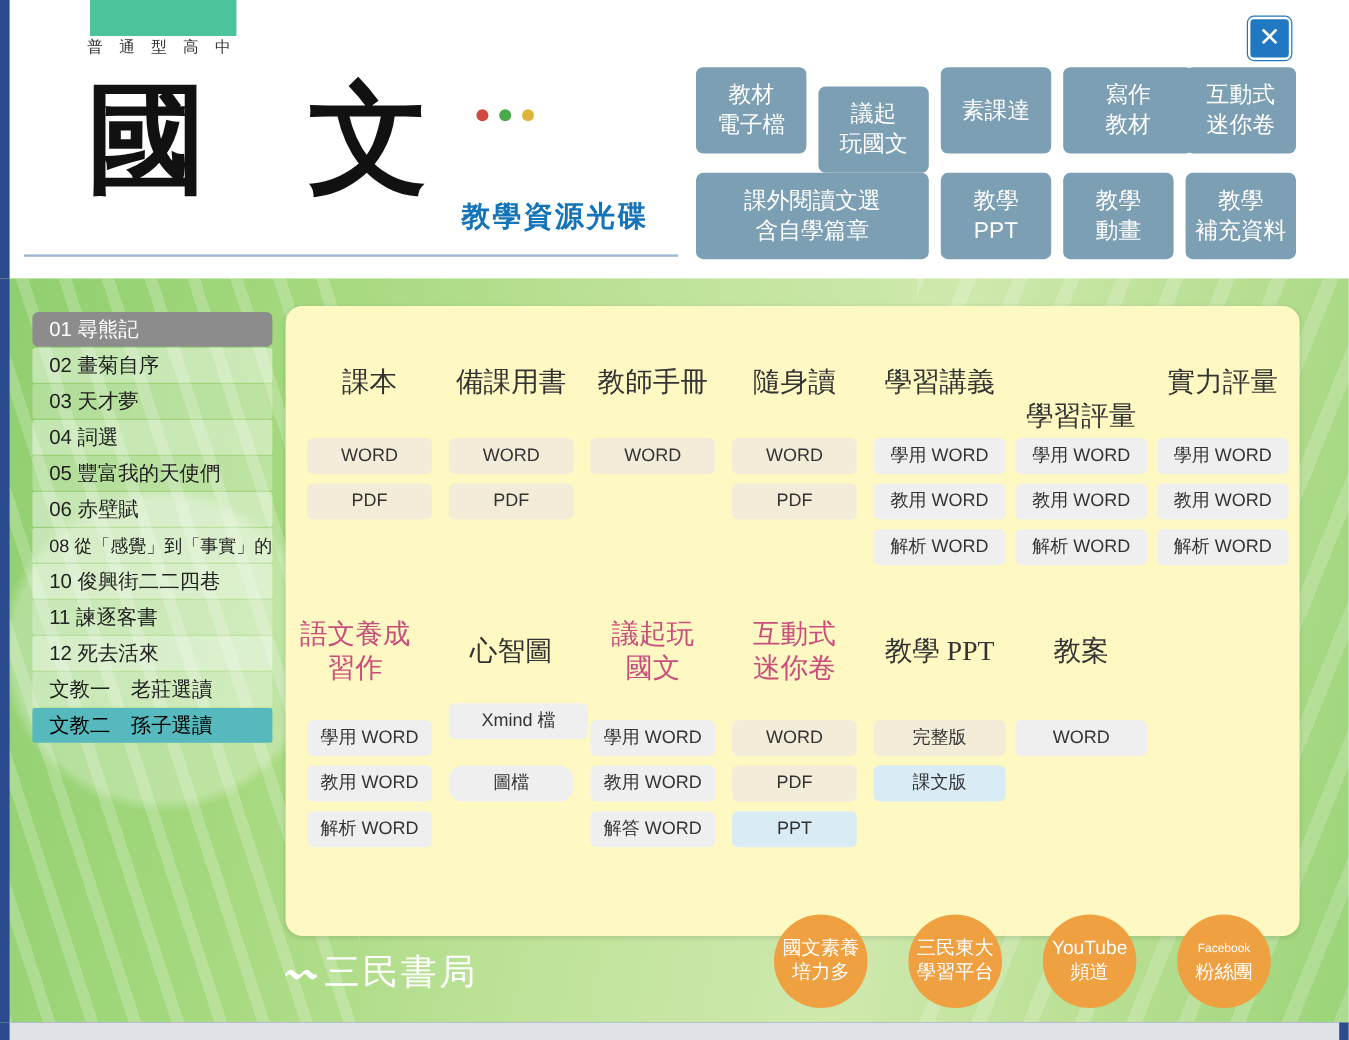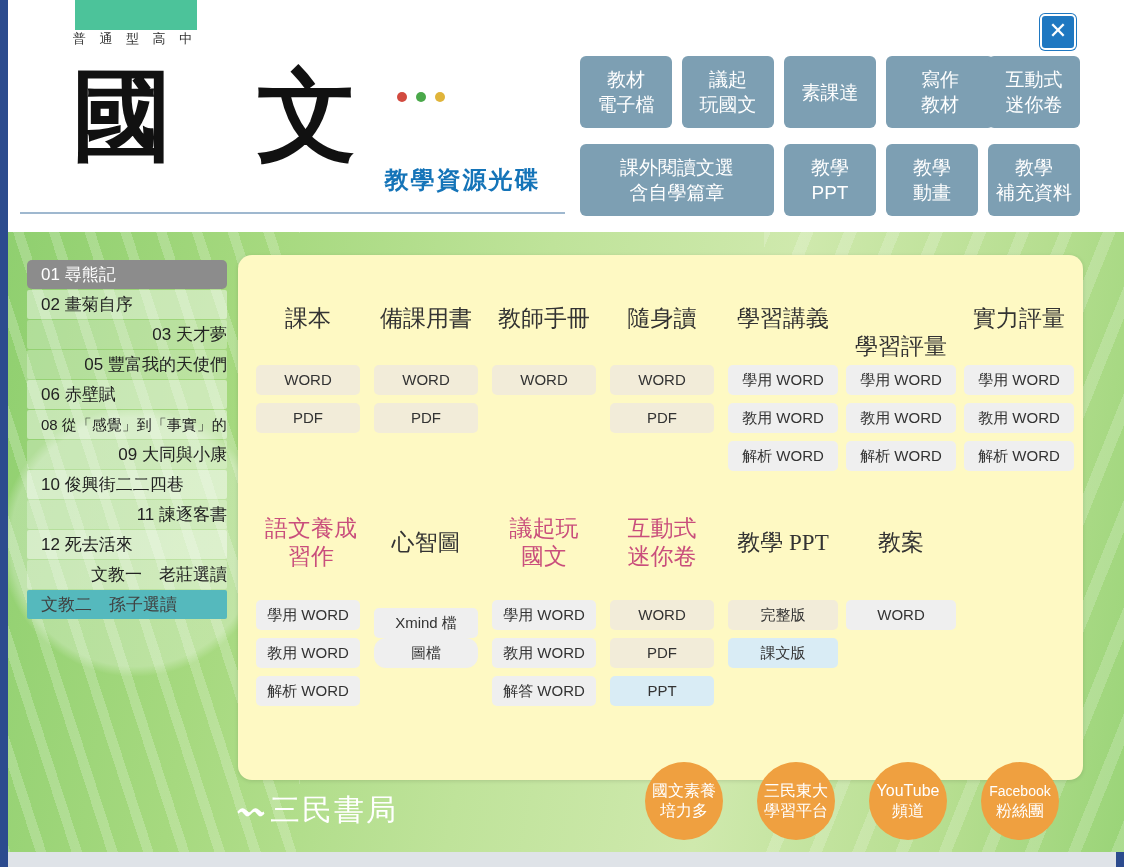--- a/index.html
+++ b/index.html
@@ -74,23 +74,23 @@
     background:repeating-linear-gradient(-68deg,rgba(255,255,255,.18) 0 12px,rgba(255,255,255,0) 12px 40px);
   }
   #left-rule2{position:absolute;left:0;top:232px;width:8px;height:620px;background:#2c4b8e;}
   
   #sidebar{position:absolute;left:27px;top:260px;width:200px;z-index:4;}
   .lesson{
     height:29px;line-height:29px;margin-bottom:1px;padding-left:14px;
     font-size:17px;color:#222;background:rgba(255,255,255,.45);cursor:pointer;
     border-radius:2px;white-space:nowrap;overflow:hidden;
   }
-  .lesson.alt{background:rgba(255,255,255,.28);text-align:right;}
+  .lesson.alt{background:rgba(255,255,255,.28);}
   .lesson.active{background:#8c8c8c;color:#fff;border-radius:5px;}
-  .lesson.sel2{background:#55b9bd;color:#404040;}
+  .lesson.sel2{background:#55b9bd;color:#000000;}
   
   #panel{
     position:absolute;left:238px;top:255px;width:845px;height:525px;
     background:#fef9c3;border-radius:14px;box-shadow:0 1px 4px rgba(0,0,0,.12);z-index:3;
   }
   .col-head{
     position:absolute;text-align:center;font-size:23px;color:#333;line-height:28px;
     font-family:"Liberation Serif","DejaVu Serif",serif;
   }
   .col-head.pink{color:#c94e7c;}
@@ -138,21 +138,21 @@
 
   <div id="disc-line">教學資源光碟</div>
   <div id="header-rule"></div>
 
   <div id="close-btn">✕</div>
 
   <div id="top-buttons">
       <div class="tbtn" style="left: 0px; top: 0px; width: 92px; height: 72px;">
         <div><span>教材</span><span class="l2">電子檔</span></div>
       </div>
-      <div class="tbtn" style="left: 102px; top: 0px; width: 92px; height: 72px;">
+      <div class="tbtn" style="left: 102px; top: 16px; width: 92px; height: 72px;">
         <div><span>議起</span><span class="l2">玩國文</span></div>
       </div>
       <div class="tbtn" style="left: 204px; top: 0px; width: 92px; height: 72px;">
         <div><span>素課達</span></div>
       </div>
       <div class="tbtn" style="left: 306px; top: 0px; width: 108px; height: 72px;">
         <div><span>寫作</span><span class="l2">教材</span></div>
       </div>
       <div class="tbtn" style="left: 408px; top: 0px; width: 92px; height: 72px;">
         <div><span>互動式</span><span class="l2">迷你卷</span></div>
@@ -172,24 +172,24 @@
     </div>
 </div>
 
 <div id="main"></div>
 <div id="left-rule2"></div>
 
 <div id="sidebar">
     <div class="lesson active"><span>01 尋熊記</span></div>
     <div class="lesson"><span>02 畫菊自序</span></div>
     <div class="lesson alt"><span>03 天才夢</span></div>
+    <div class="lesson"><span>04 詞選</span></div>
     <div class="lesson alt"><span>05 豐富我的天使們</span></div>
     <div class="lesson"><span>06 赤壁賦</span></div>
     <div class="lesson"><span style="font-size: 15px;">08 從「感覺」到「事實」的差距</span></div>
-    <div class="lesson alt"><span>09 大同與小康</span></div>
     <div class="lesson"><span>10 俊興街二二四巷</span></div>
     <div class="lesson alt"><span>11 諫逐客書</span></div>
     <div class="lesson"><span>12 死去活來</span></div>
     <div class="lesson alt"><span>文教一　老莊選讀</span></div>
     <div class="lesson sel2"><span>文教二　孫子選讀</span></div>
   </div>
 
 <div id="panel">
     <div class="col-head" style="left: 18px; width: 104px; top: 50px;">
       <div>課本</div>
@@ -221,31 +221,31 @@
     </div>
     <div class="chip" style="left: 608px; width: 110px; top: 110px;">學用 WORD</div>
     <div class="chip" style="left: 608px; width: 110px; top: 148px;">教用 WORD</div>
     <div class="chip" style="left: 608px; width: 110px; top: 186px;">解析 WORD</div>
     <div class="col-head" style="left: 726px; width: 110px; top: 50px;">
       <div>實力評量</div>
     </div>
     <div class="chip" style="left: 726px; width: 110px; top: 110px;">學用 WORD</div>
     <div class="chip" style="left: 726px; width: 110px; top: 148px;">教用 WORD</div>
     <div class="chip" style="left: 726px; width: 110px; top: 186px;">解析 WORD</div>
-    <div class="col-head pink" style="left: 21px; width: 104px; top: 260px;">
+    <div class="col-head pink" style="left: 6px; width: 104px; top: 260px;">
       <div>語文養成</div>
       <div>習作</div>
     </div>
     <div class="chip" style="left: 18px; width: 104px; top: 345px;">學用 WORD</div>
     <div class="chip" style="left: 18px; width: 104px; top: 383px;">教用 WORD</div>
     <div class="chip" style="left: 18px; width: 104px; top: 421px;">解析 WORD</div>
     <div class="col-head" style="left: 136px; width: 104px; top: 274px;">
       <div>心智圖</div>
     </div>
-    <div class="chip" style="left: 136px; width: 104px; top: 353px;">Xmind 檔</div>
+    <div class="chip" style="left: 136px; width: 116px; top: 331px;">Xmind 檔</div>
     <div class="chip" style="left: 136px; width: 104px; top: 383px; border-radius: 12px;">圖檔</div>
     <div class="col-head pink" style="left: 254px; width: 104px; top: 260px;">
       <div>議起玩</div>
       <div>國文</div>
     </div>
     <div class="chip" style="left: 254px; width: 104px; top: 345px;">學用 WORD</div>
     <div class="chip" style="left: 254px; width: 104px; top: 383px;">教用 WORD</div>
     <div class="chip" style="left: 254px; width: 104px; top: 421px;">解答 WORD</div>
     <div class="col-head pink" style="left: 372px; width: 104px; top: 260px;">
       <div>互動式</div>
@@ -279,15 +279,15 @@
   </div>
 <div class="circle" style="left: 757px; top: 762px; background: rgb(239, 160, 64);">
     <span>三民東大</span>
     <span>學習平台</span>
   </div>
 <div class="circle" style="left: 869px; top: 762px; background: rgb(239, 160, 64);">
     <span>YouTube</span>
     <span>頻道</span>
   </div>
 <div class="circle" style="left: 981px; top: 762px; background: rgb(239, 160, 64);">
-    <span style="font-size: 14px;">Facebook</span>
+    <span style="font-size: 10px;">Facebook</span>
     <span>粉絲團</span>
   </div>
 
 </body></html>

